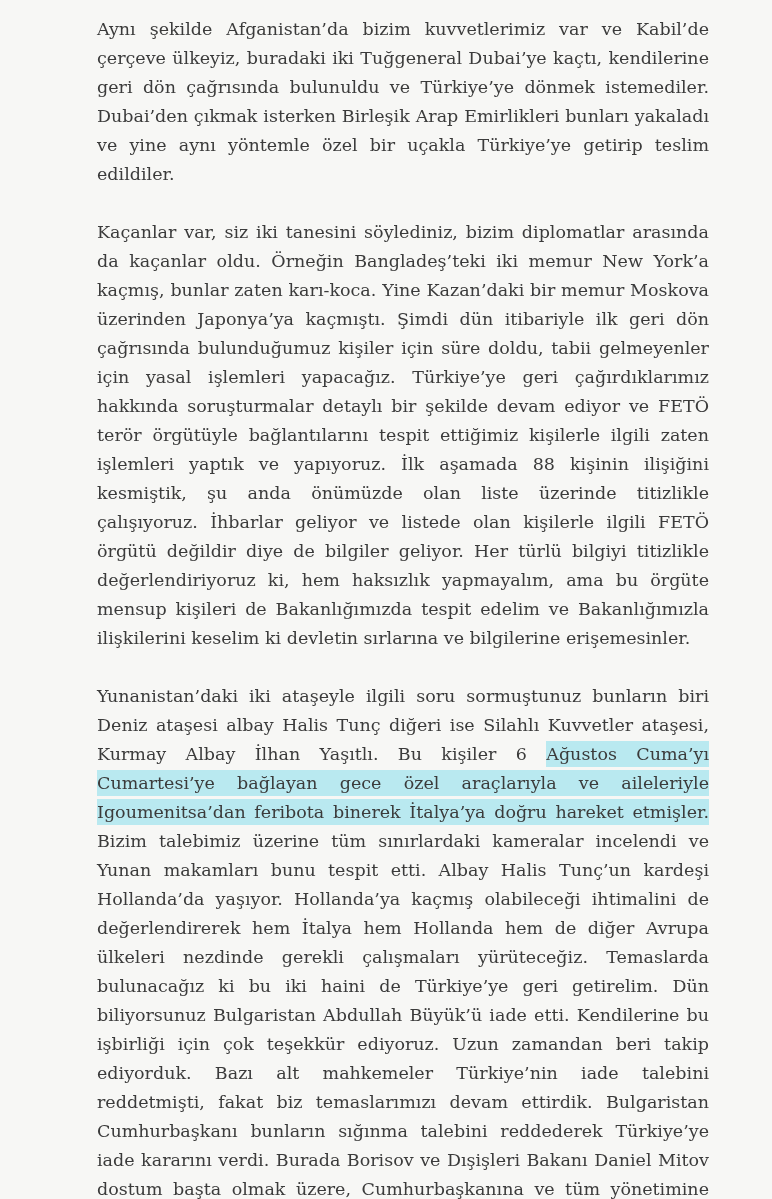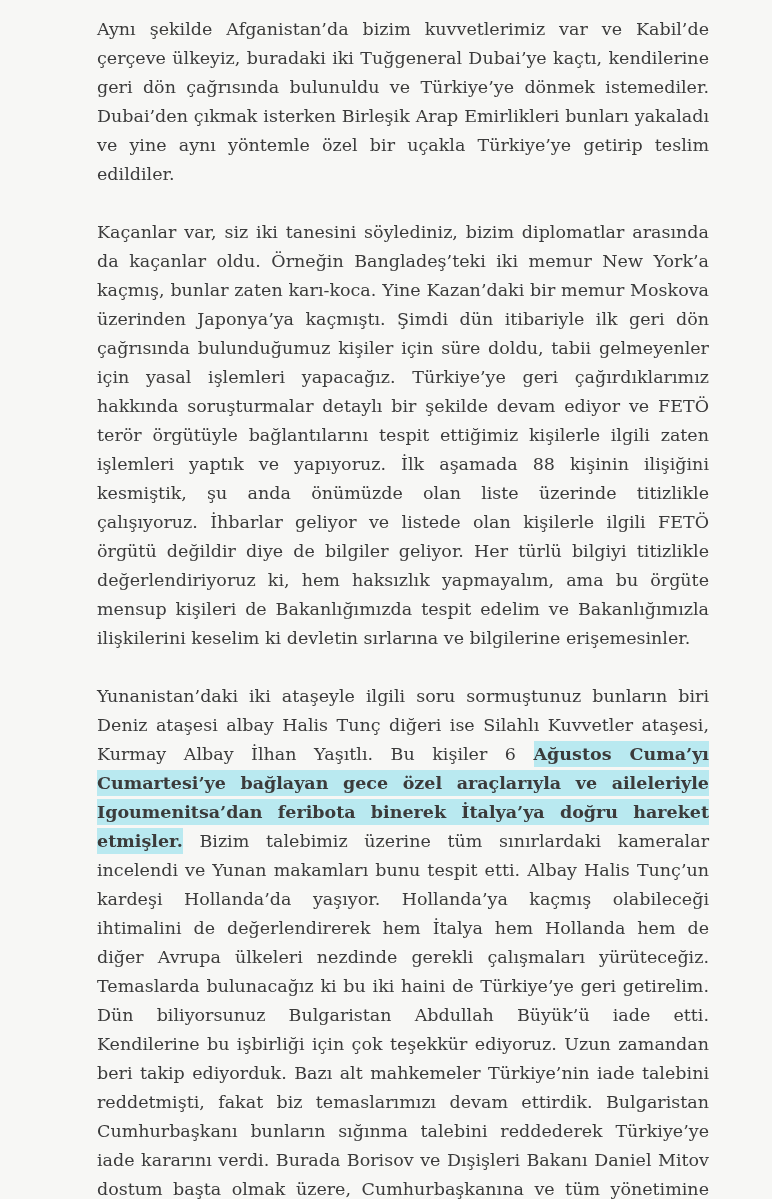--- a/index.html
+++ b/index.html
@@ -24,21 +24,20 @@
     text-align: justify;
     overflow: hidden;
   }
   .page p {
     margin: 0 0 29px 0;
   }
   mark.hl {
     background: var(--hl-color, #b9e9f0);
     color: inherit;
     padding: 3px 0;
-    font-weight: bold;
   }
 </style>
 </head>
 <body>
 
 <div class="page">
   <p>Aynı şekilde Afganistan’da bizim kuvvetlerimiz var ve Kabil’de çerçeve ülkeyiz, buradaki iki Tuğgeneral Dubai’ye kaçtı, kendilerine geri dön çağrısında bulunuldu ve Türkiye’ye dönmek istemediler. Dubai’den çıkmak isterken Birleşik Arap Emirlikleri bunları yakaladı ve yine aynı yöntemle özel bir uçakla Türkiye’ye getirip teslim edildiler.</p>
 
   <p>Kaçanlar var, siz iki tanesini söylediniz, bizim diplomatlar arasında da kaçanlar oldu. Örneğin Bangladeş’teki iki memur New York’a kaçmış, bunlar zaten karı-koca. Yine Kazan’daki bir memur Moskova üzerinden Japonya’ya kaçmıştı. Şimdi dün itibariyle ilk geri dön çağrısında bulunduğumuz kişiler için süre doldu, tabii gelmeyenler için yasal işlemleri yapacağız. Türkiye’ye geri çağırdıklarımız hakkında soruşturmalar detaylı bir şekilde devam ediyor ve FETÖ terör örgütüyle bağlantılarını tespit ettiğimiz kişilerle ilgili zaten işlemleri yaptık ve yapıyoruz. İlk aşamada 88 kişinin ilişiğini kesmiştik, şu anda önümüzde olan liste üzerinde titizlikle çalışıyoruz. İhbarlar geliyor ve listede olan kişilerle ilgili FETÖ örgütü değildir diye de bilgiler geliyor. Her türlü bilgiyi titizlikle değerlendiriyoruz ki, hem haksızlık yapmayalım, ama bu örgüte mensup kişileri de Bakanlığımızda tespit edelim ve Bakanlığımızla ilişkilerini keselim ki devletin sırlarına ve bilgilerine erişemesinler.</p>
 

